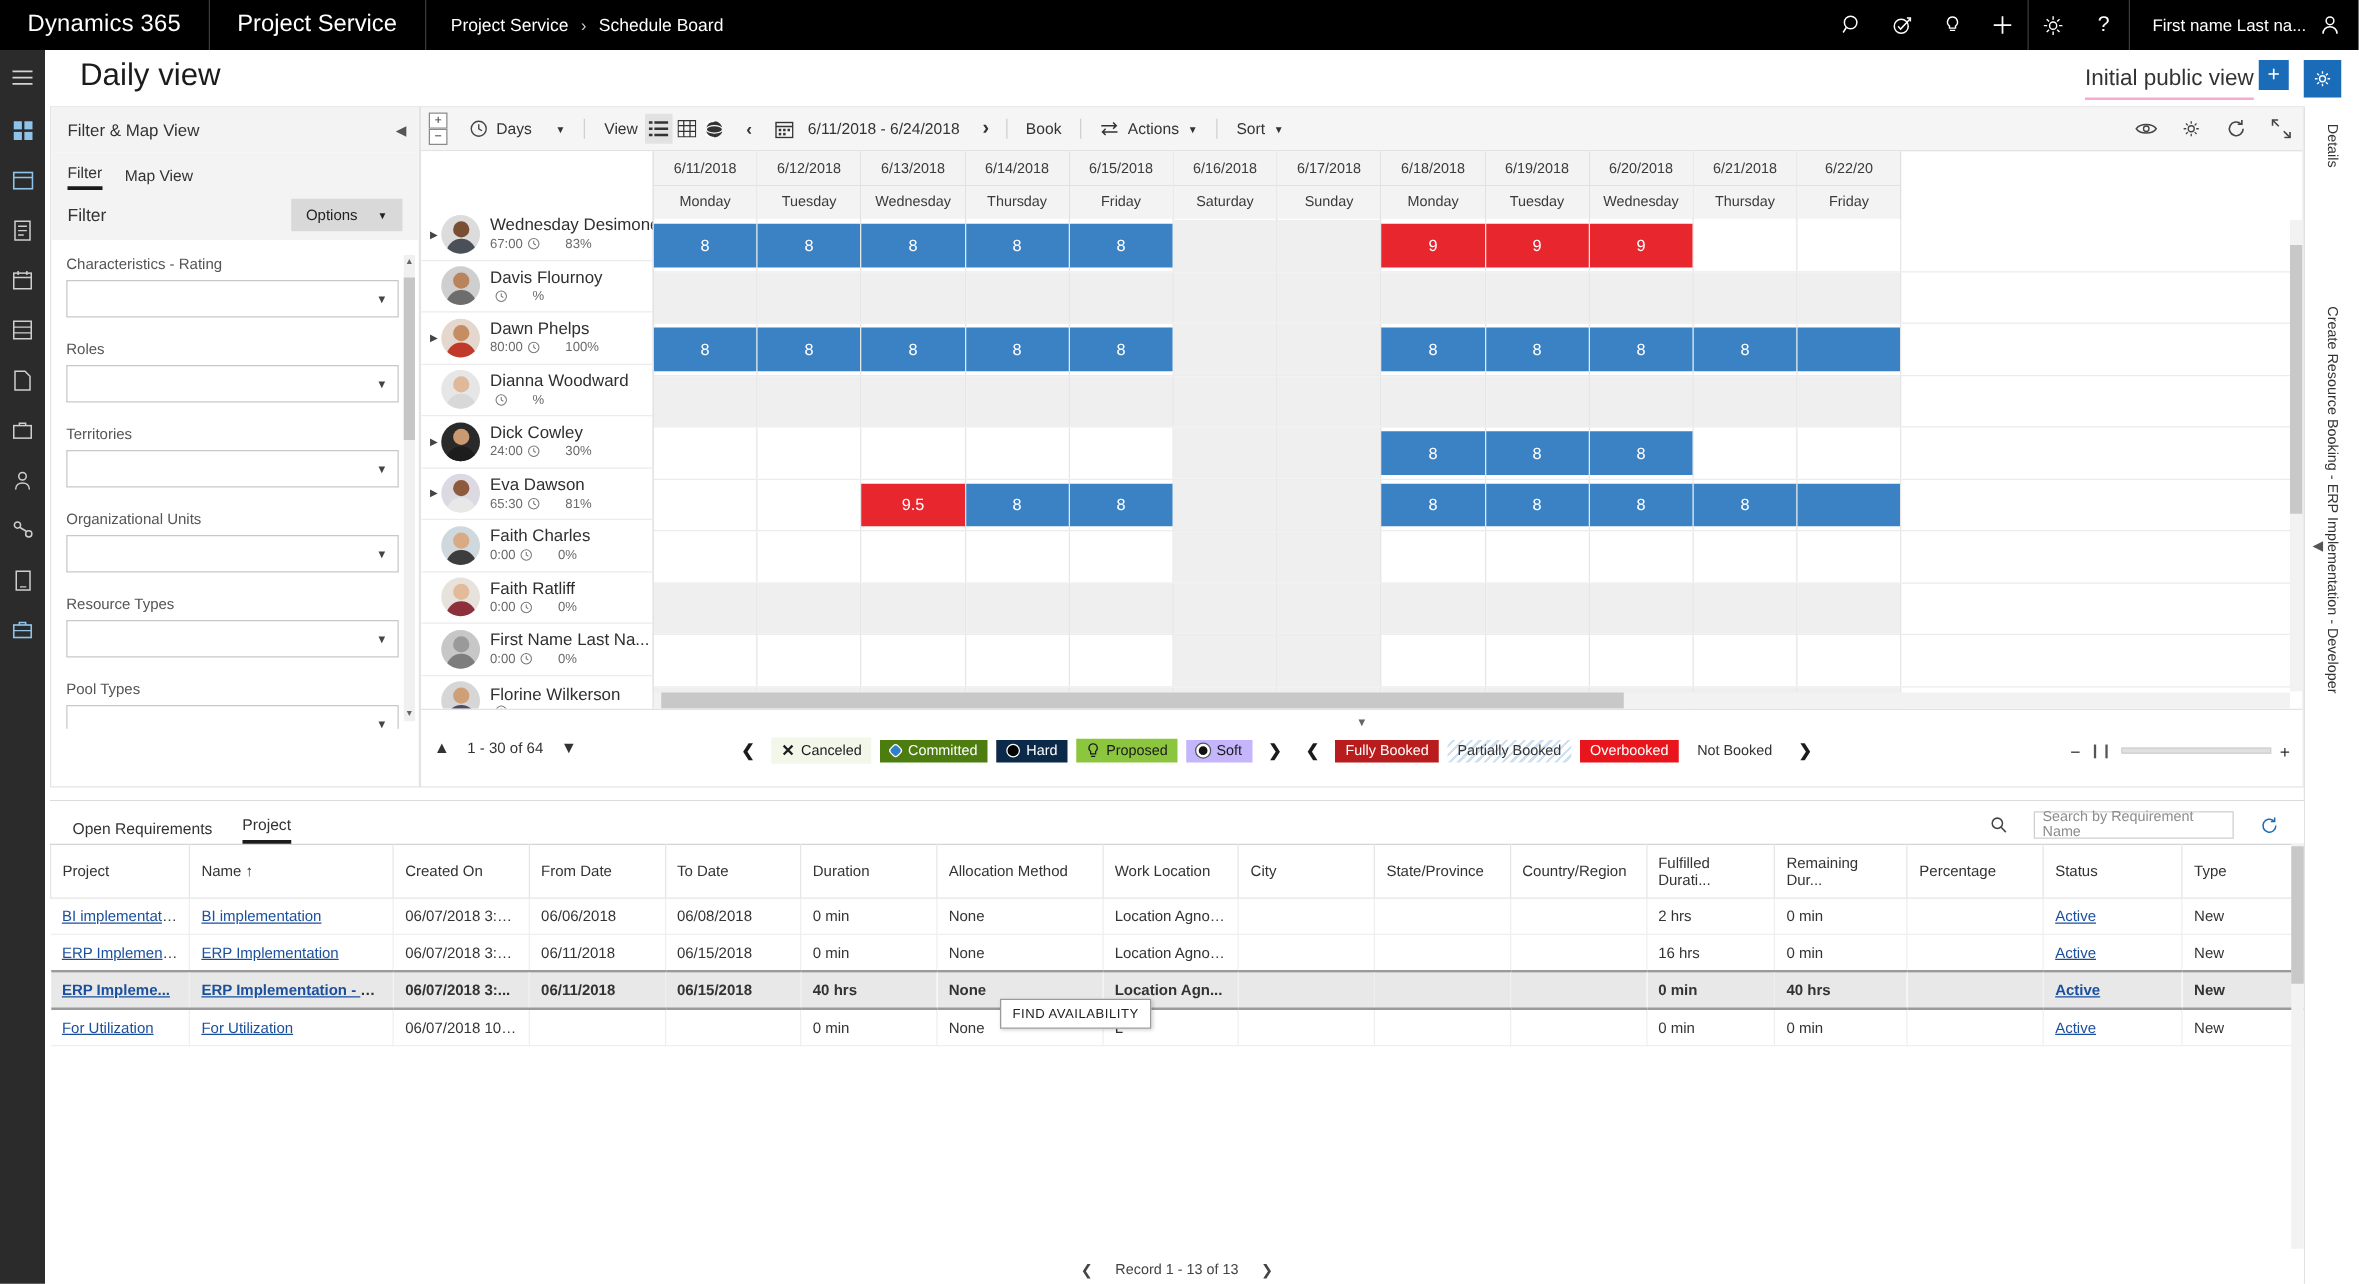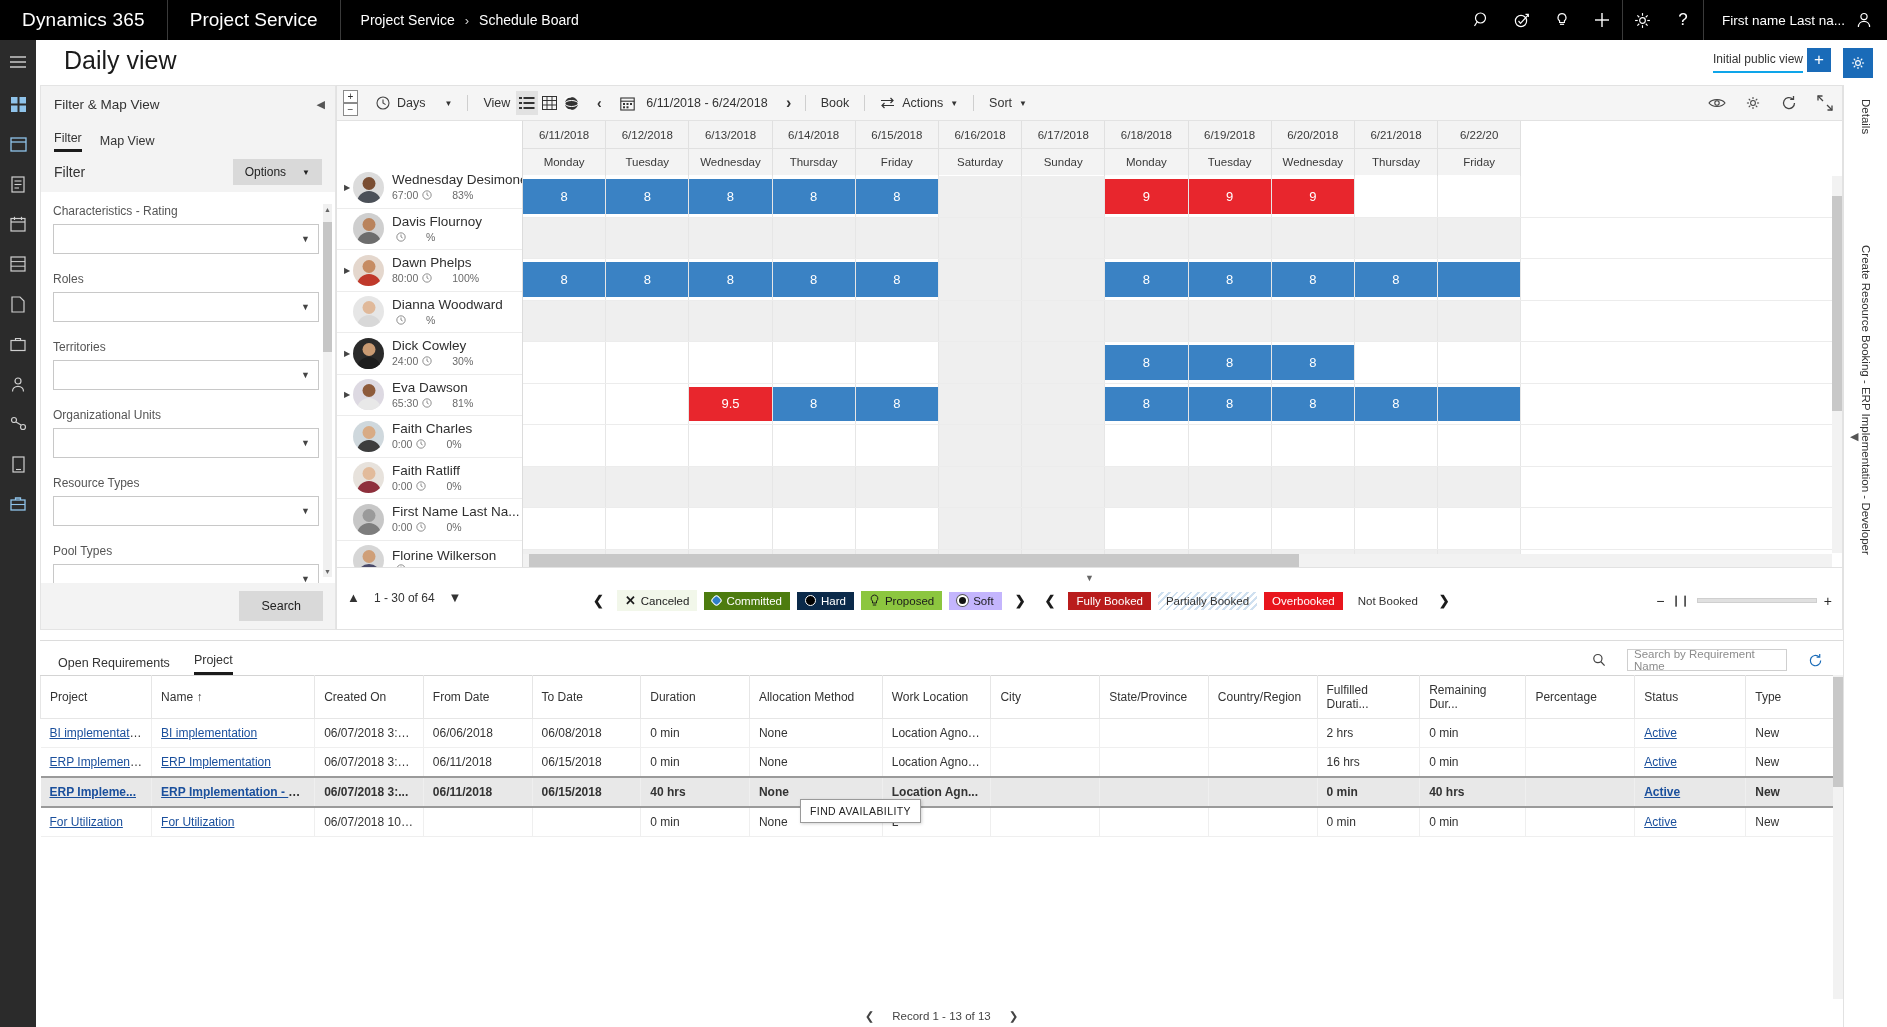--- a/index.html
+++ b/index.html
@@ -33,21 +33,21 @@
 
   
   #rail { position:absolute; left:0; top:40px; width:36px; bottom:0; background:#2b2b2b; }
   #rail .rit { height:40px; display:flex; align-items:center; justify-content:center; color:#cfcfcf; cursor:pointer; }
   #rail .rit:first-child { height:44px; }
   #rail .rit.blue { color:#9ecbf0; }
 
   
   #titlerow { position:absolute; left:36px; right:0; top:40px; height:45px; background:#fff; }
   #pagetitle { position:absolute; left:28px; top:6px; font-size:25px; font-weight:300; color:#1b1b1b; }
-  #viewsel { position:absolute; right:84px; top:12px; font-size:12px; color:#333; padding-bottom:5px; border-bottom:2px solid #0ea5e9; cursor:pointer;}
+  #viewsel { position:absolute; right:84px; top:12px; font-size:18px; color:#333; padding-bottom:5px; border-bottom:2px solid #f9a8d4; cursor:pointer;}
   #plusview { position:absolute; right:56px; top:8px; width:24px; height:24px; background:#1a6bb8; color:#fff; display:flex; align-items:center; justify-content:center; font-size:17px; cursor:pointer; }
   #gearview { position:absolute; right:14px; top:8px; width:30px; height:30px; background:#1a6bb8; color:#fff; display:flex; align-items:center; justify-content:center; cursor:pointer; }
 
   
   #filterpane { position:absolute; left:40px; top:85px; width:296px; height:545px; background:#fff; border:1px solid #e4e4e4; }
   .fp-head { height:36px; background:#f3f3f3; display:flex; align-items:center; justify-content:space-between; padding:0 10px 0 13px; font-size:13.5px; color:#333; }
   .fp-tabs { height:30px; background:#f3f3f3; display:flex; align-items:flex-end; padding-left:13px; gap:18px; font-size:12.5px; }
   .fp-tabs .tb { padding-bottom:4px; cursor:pointer; color:#333; }
   .fp-tabs .tb.on { border-bottom:3px solid #1b1b1b; }
   .fp-sub { height:40px; background:#f3f3f3; display:flex; align-items:center; justify-content:space-between; padding:0 13px; }
@@ -376,23 +376,20 @@
       <div class="fbox">
           <span class="carret">▼</span>
         </div>
     </div>
 
   </div>
   <div class="fp-scroll">
     <div class="ar" style="top:0;">▲</div>
     <div class="thumb"></div>
     <div class="ar" style="bottom:0;">▼</div>
-  </div>
-  <div class="fp-foot">
-    <button class="searchbtn">Search</button>
   </div>
 </div>
 
 <div id="board">
   <div id="bt">
     <div class="zbtn">
       <span>+</span>
       <span>−</span>
     </div>
     <div class="tbitem">

